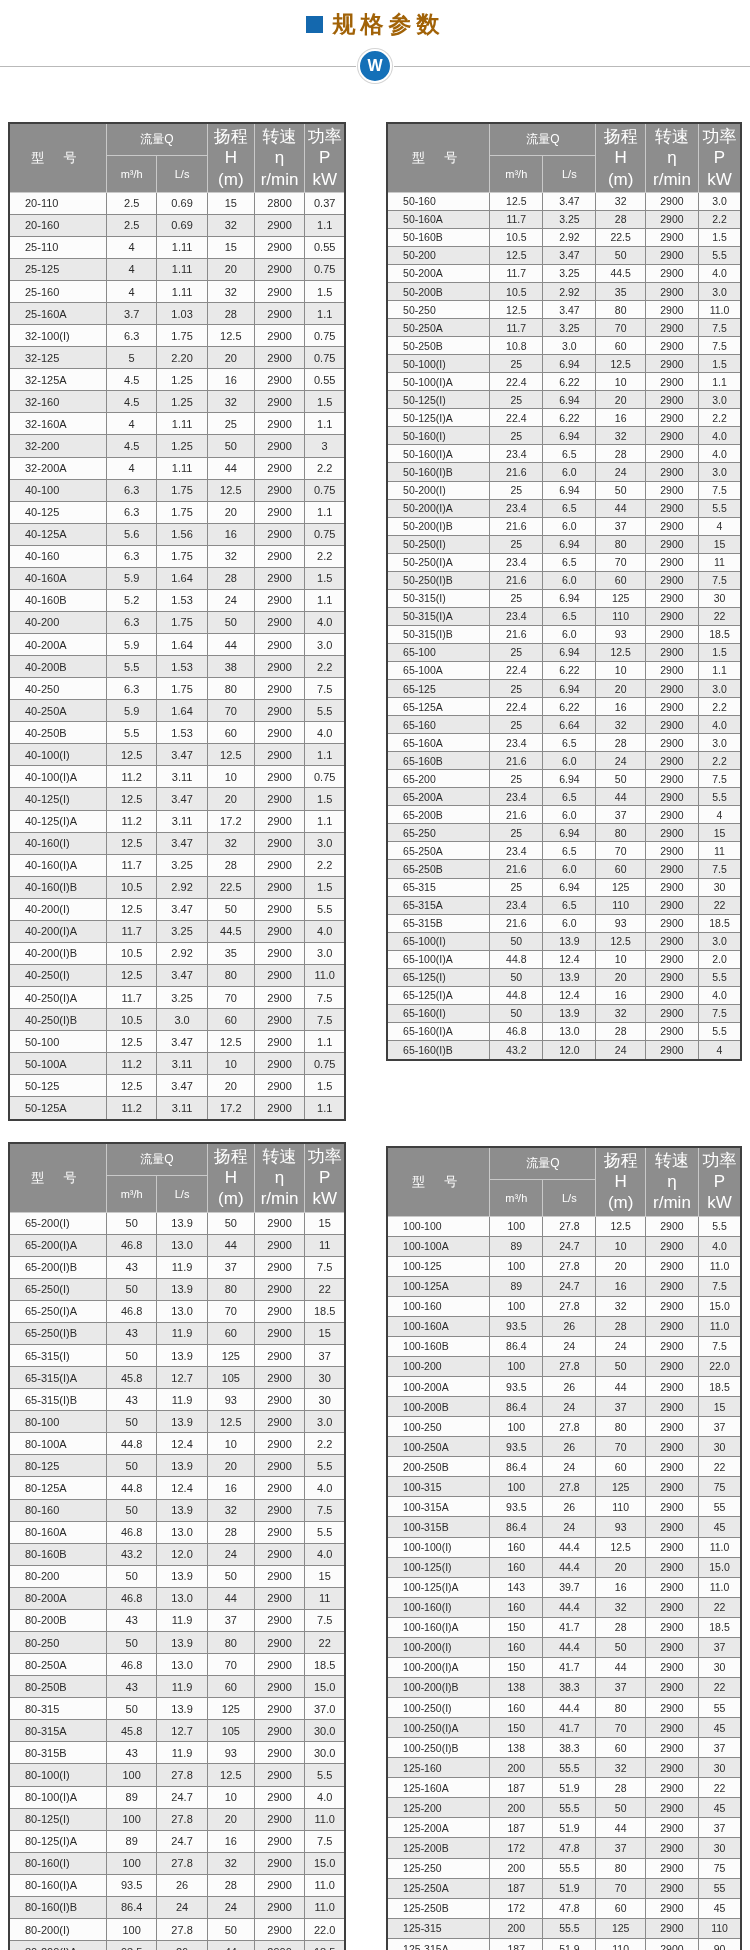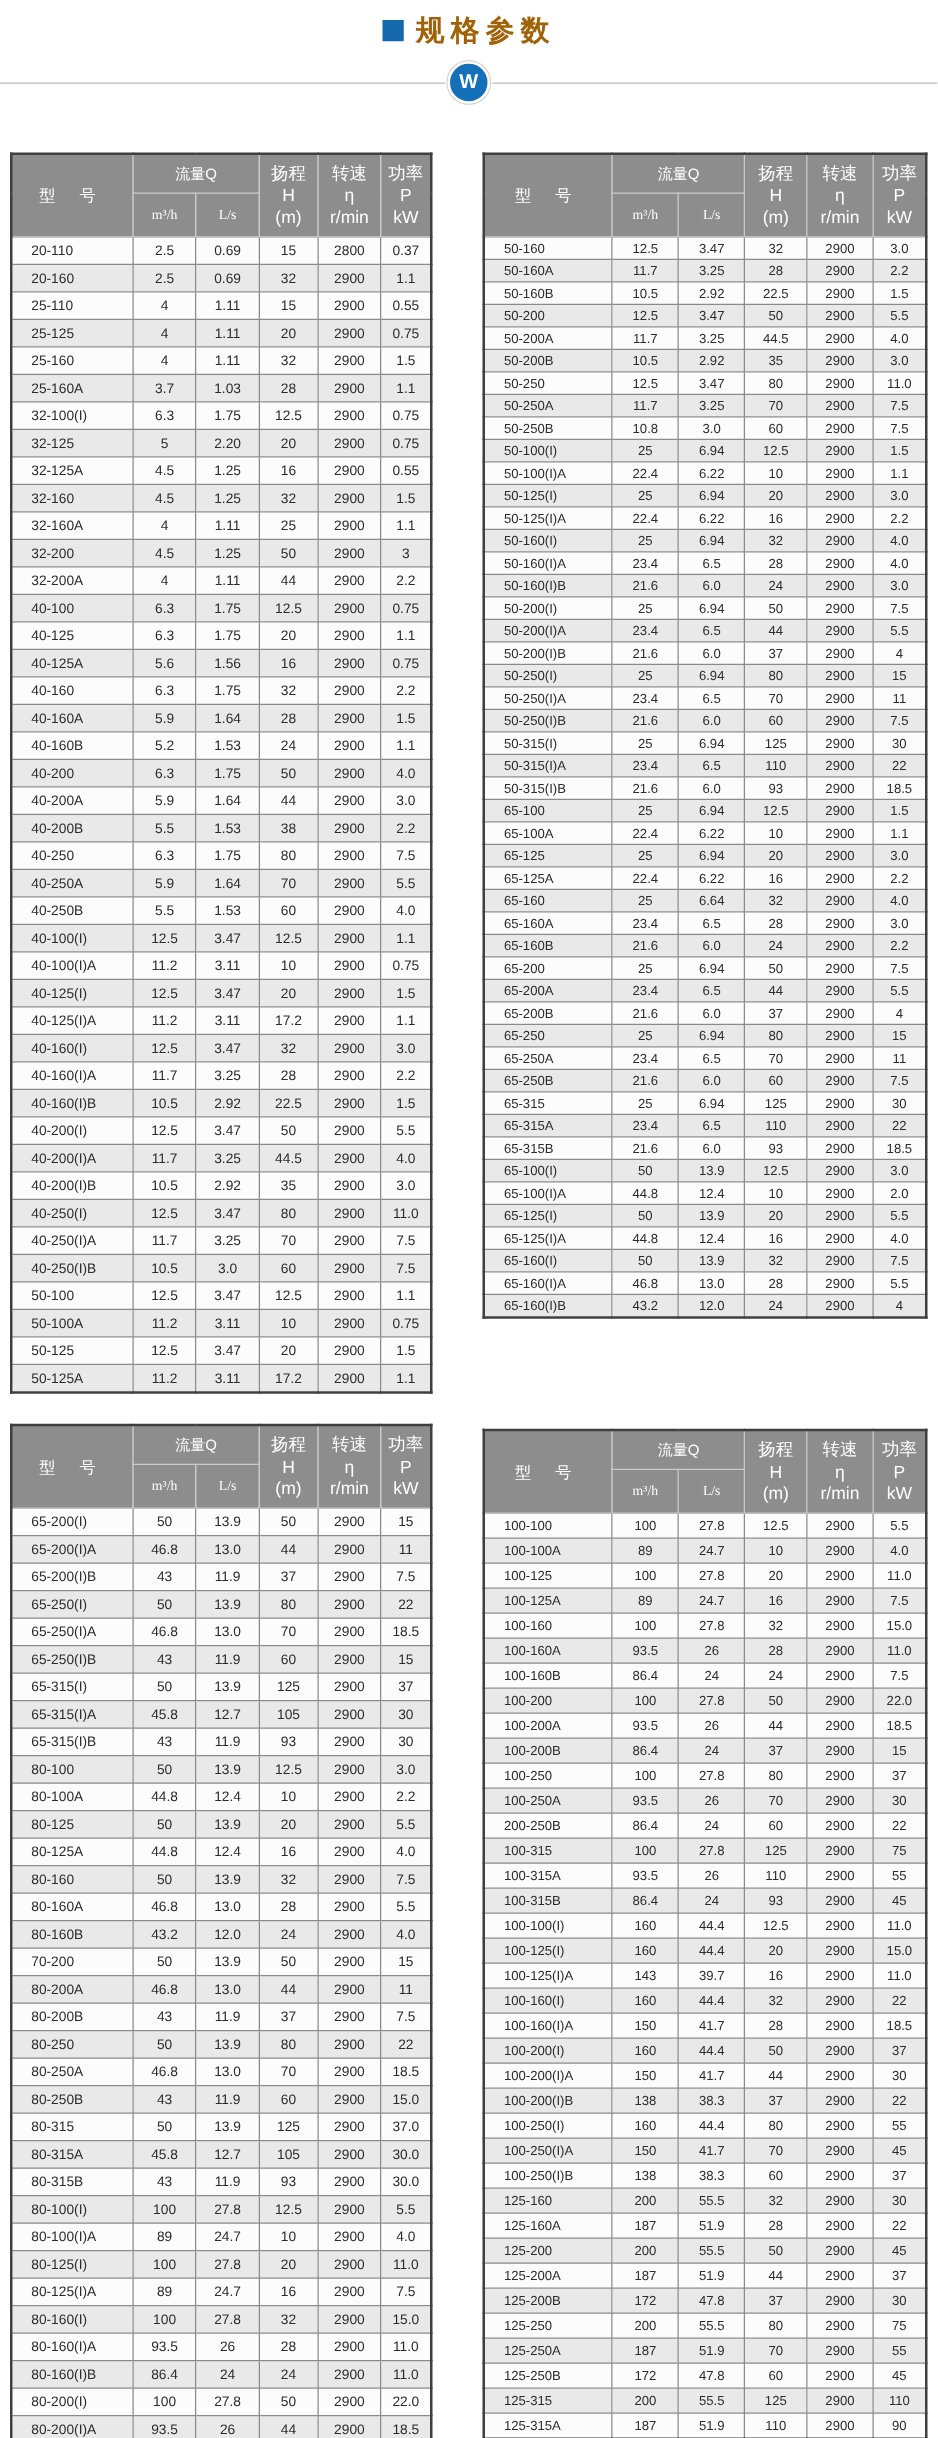--- a/index.html
+++ b/index.html
@@ -24,22 +24,22 @@
   .col{display:flex;flex-direction:column;}
   .col-left{width:342px;}
   .col-right{width:360px;}
   .col-left .spec+.spec{margin-top:24px;}
   .col-right .spec+.spec{margin-top:88px;}
 
   table.spec{border-collapse:collapse;width:100%;table-layout:fixed;border:2px solid #3f3f3f;font-size:11px;}
   .spec th{background:#8d8d8d;color:#ffffff;font-weight:normal;border:1px solid #c9c9c9;padding:2px 0;}
   .spec .th-model{font-size:13px;letter-spacing:8px;font-family:Liberation Serif, serif;}
   .spec .th-flow{font-size:12px;height:26px;}
-  .spec .th-unit{font-size:11px;height:30px;font-family:Liberation Serif, serif;}
-  .spec .th-multi{font-size:14px;white-space:pre-line;line-height:1.25;}
+  .spec .th-unit{font-size:11px;height:30px;}
+  .spec .th-multi{font-size:17px;white-space:pre-line;line-height:1.25;}
   .spec td{border:1px solid #8a8a8a;text-align:center;overflow:hidden;}
   .spec td.model{text-align:left;padding-left:15px;}
   .spec tbody tr:nth-child(even){background:#e9e9e9;}
   .spec tbody tr:nth-child(odd){background:#fcfcfc;}
 
   .t1 td{height:19px;}
   .t2 td{height:15px;font-size:10.5px;}
   .t3 td{height:19px;}
   .t4 td{height:17px;font-size:10.5px;}
 </style>
@@ -584,21 +584,21 @@
             </tr>
             <tr>
               <td class="model">80-160B</td>
               <td class="num">43.2</td>
               <td class="num">12.0</td>
               <td class="num">24</td>
               <td class="num">2900</td>
               <td class="num">4.0</td>
             </tr>
             <tr>
-              <td class="model">70-200</td>
+              <td class="model">80-200</td>
               <td class="num">50</td>
               <td class="num">13.9</td>
               <td class="num">50</td>
               <td class="num">2900</td>
               <td class="num">15</td>
             </tr>
             <tr>
               <td class="model">80-200A</td>
               <td class="num">46.8</td>
               <td class="num">13.0</td>

